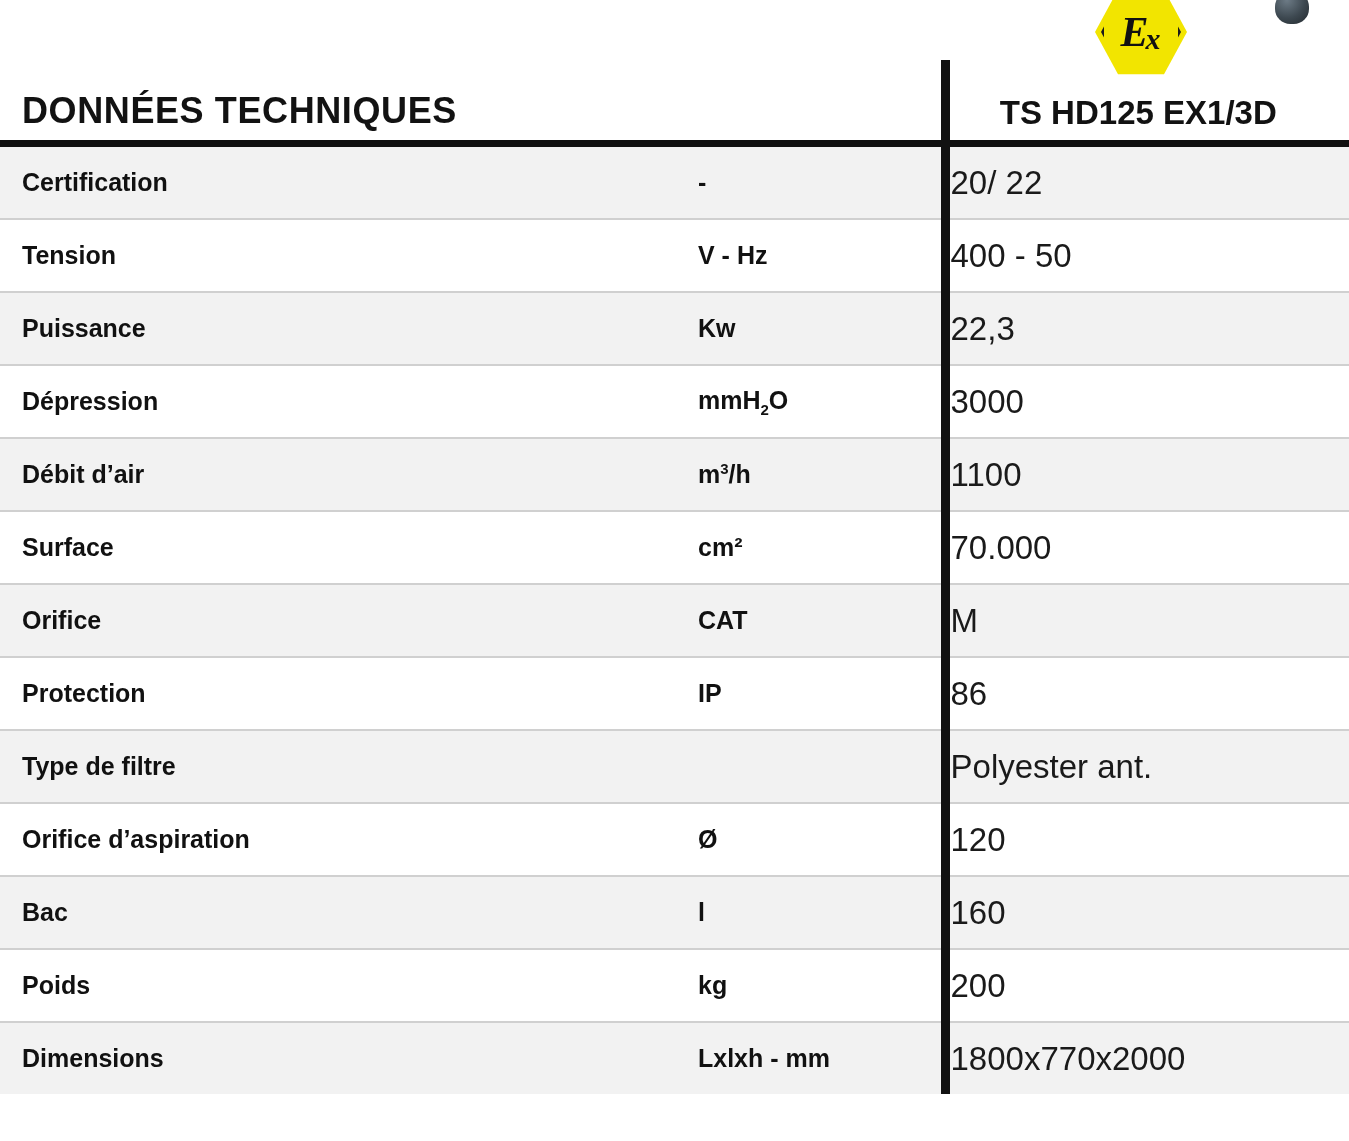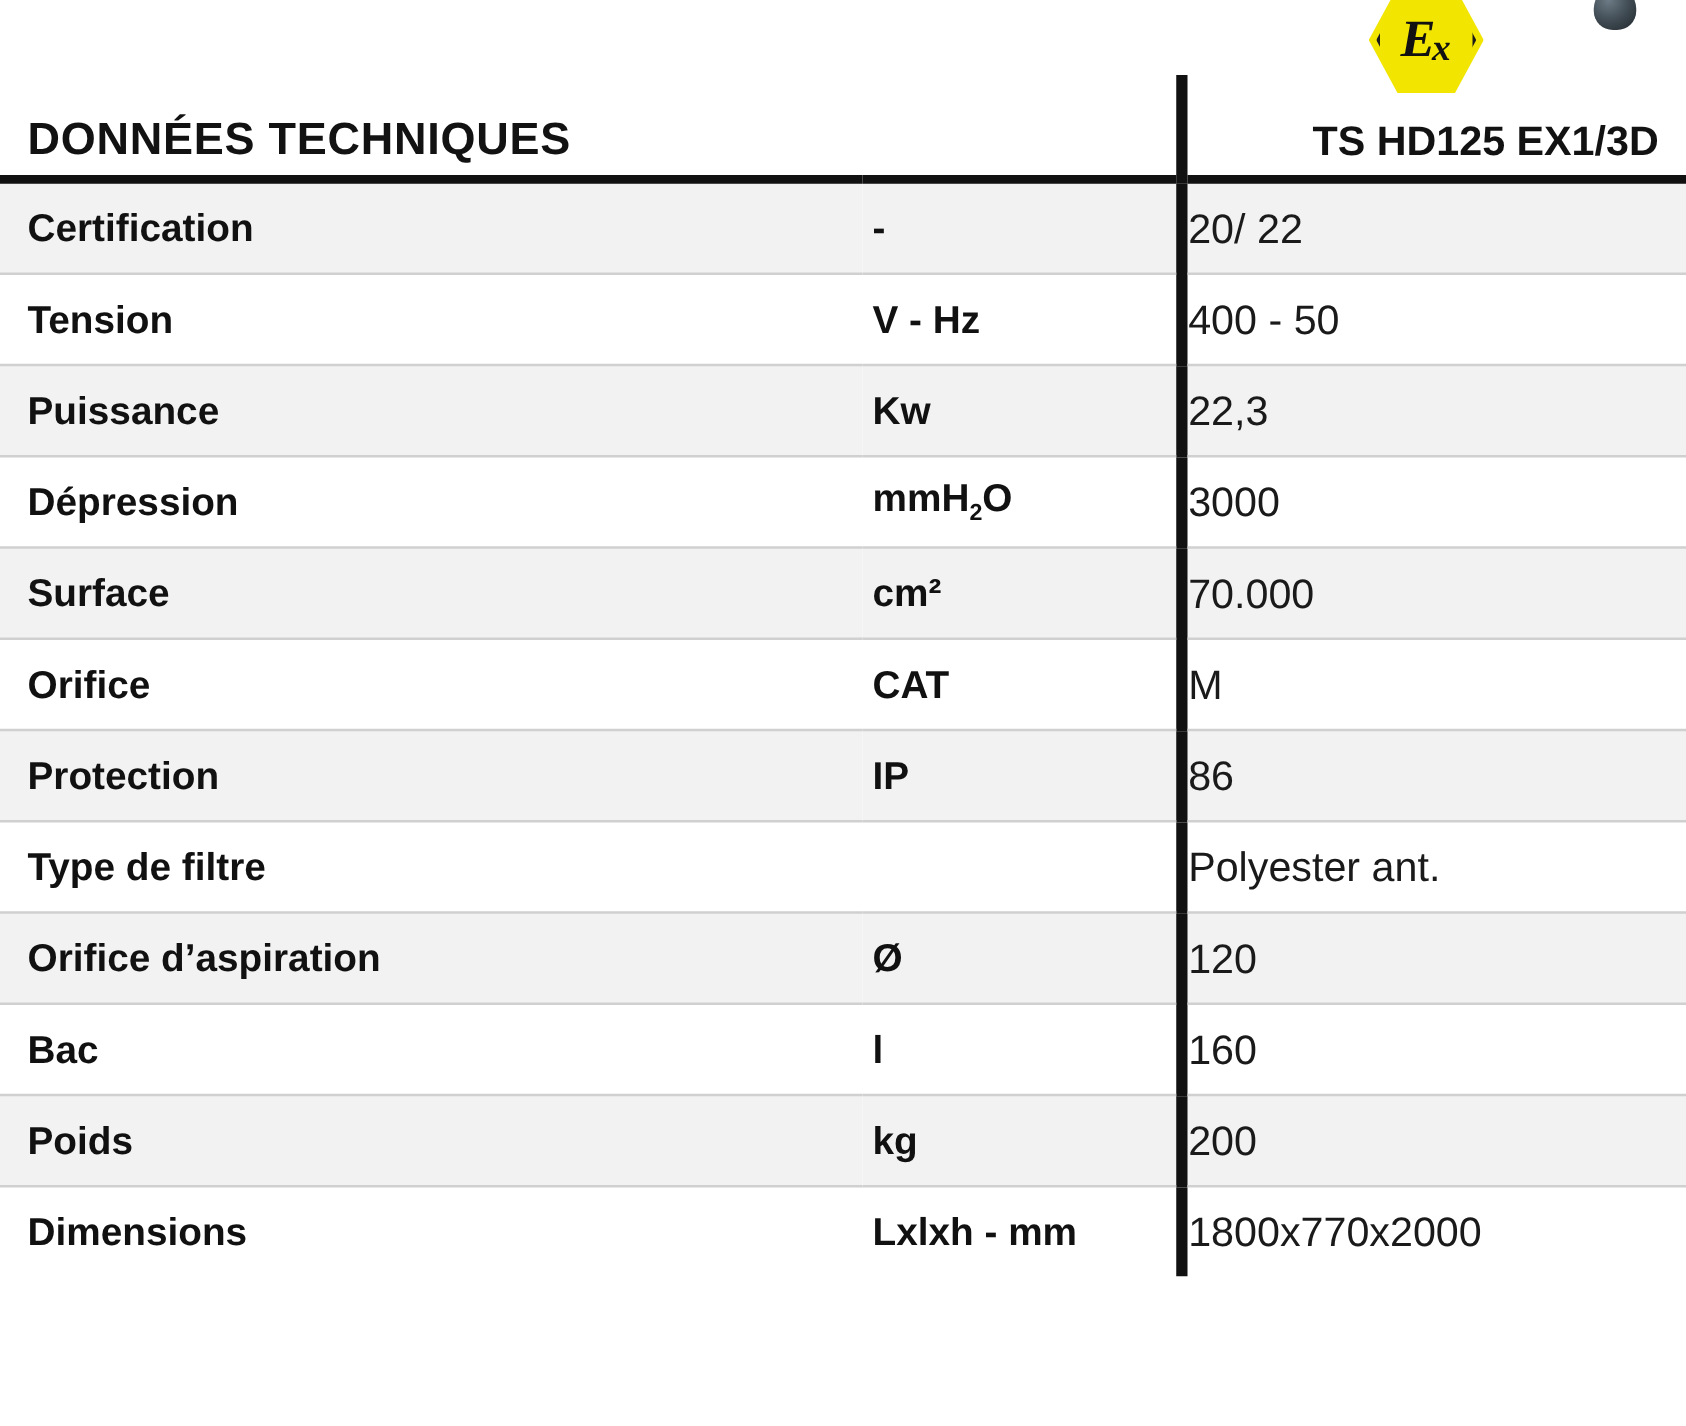--- a/index.html
+++ b/index.html
@@ -98,31 +98,30 @@
     font-size: 36px;
     font-weight: bold;
     letter-spacing: 0.6px;
     text-align: left;
     padding: 0 0 8px 22px;
     color: #121212;
   }
   .hdr-model {
     font-size: 33px;
     font-weight: bold;
-    text-align: right;
     padding: 0 22px 8px 0;
     color: #121212;
     border-left: 9px solid #111;
   }
 
   thead tr.head-row th { border-bottom: 7px solid #111; }
 
   tbody td {
     height: 69px;
-    font-size: 31px;
+    font-size: 25px;
     font-weight: bold;
     border-bottom: 2px solid #d0d0d0;
     vertical-align: middle;
   }
   tbody td.label {
     padding-left: 22px;
     color: #111;
   }
   tbody td.unit {
     padding-left: 8px;
@@ -188,20 +187,25 @@
           <td class="label">Puissance</td>
           <td class="unit">Kw</td>
           <td class="value">22,3</td>
         </tr>
         <tr>
           <td class="label">Dépression</td>
           <td class="unit">mmH<sub>2</sub>O</td>
           <td class="value">3000</td>
         </tr>
         <tr>
+          <td class="label">Débit d’air</td>
+          <td class="unit">m<sup>3</sup>/h</td>
+          <td class="value">1100</td>
+        </tr>
+        <tr>
           <td class="label">Surface</td>
           <td class="unit">cm²</td>
           <td class="value">70.000</td>
         </tr>
         <tr>
           <td class="label">Orifice</td>
           <td class="unit">CAT</td>
           <td class="value">M</td>
         </tr>
         <tr>

